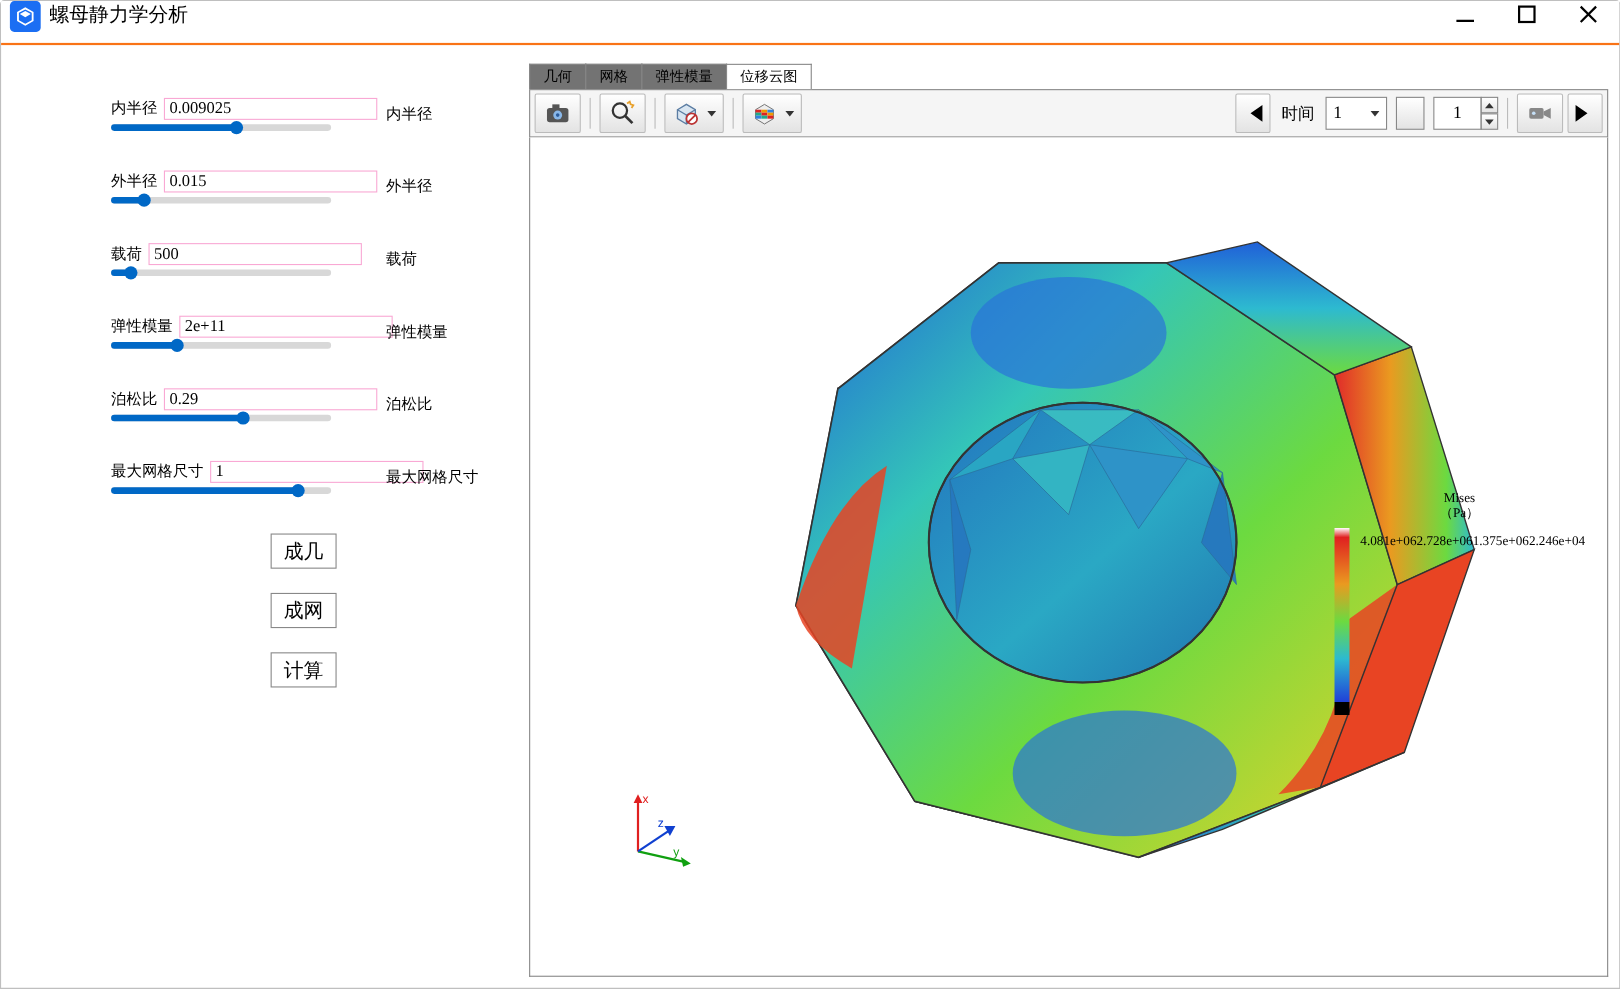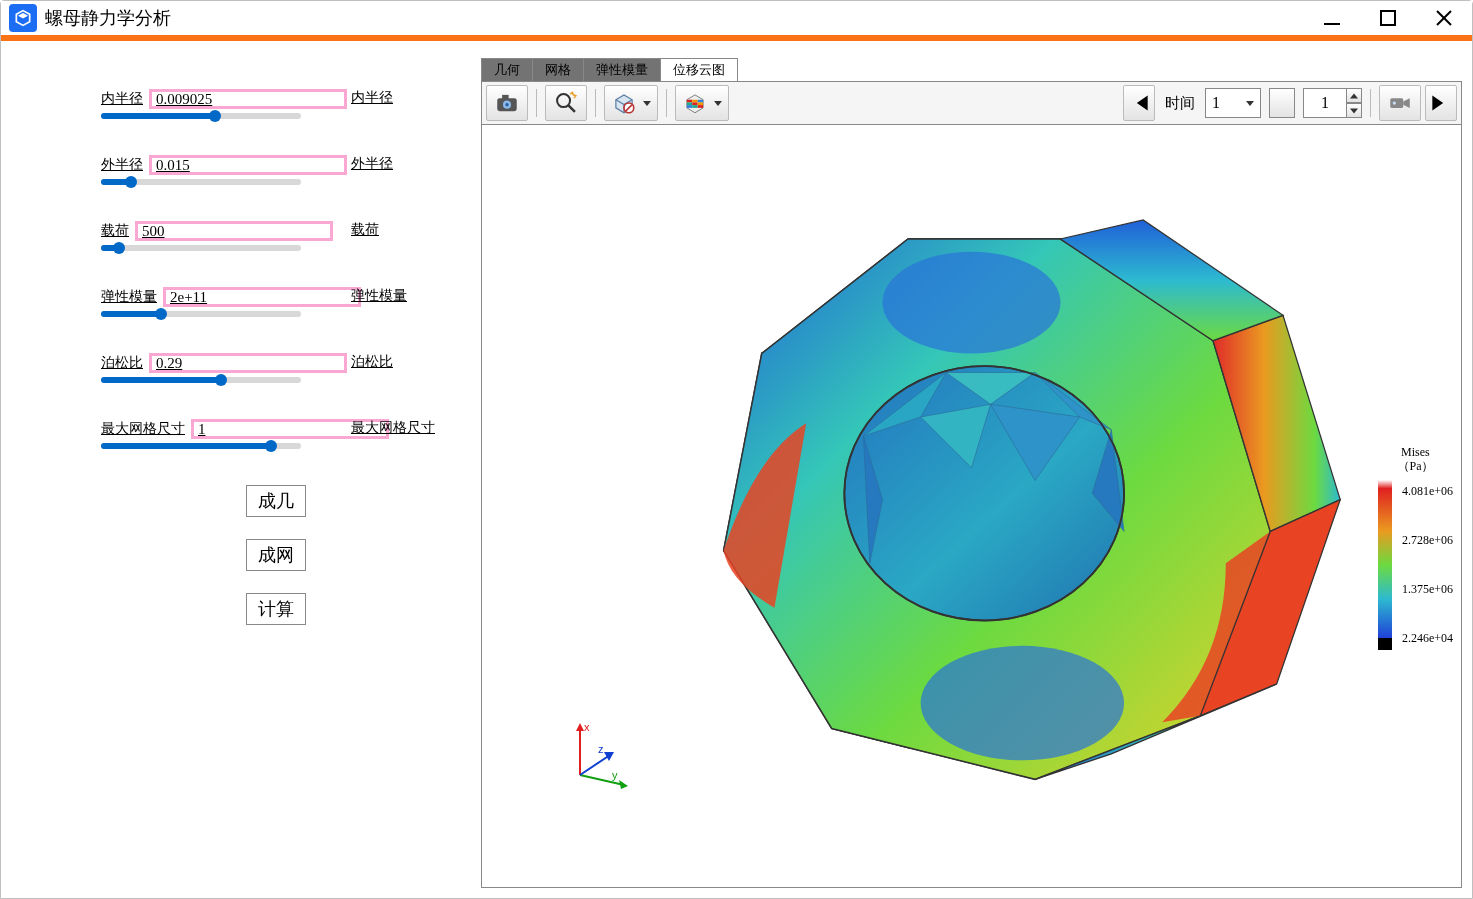--- a/index.html
+++ b/index.html
@@ -1,54 +1,54 @@
 <!DOCTYPE html>
 <html><head>
 <meta charset="utf-8">
 <style>
   * { box-sizing: border-box; }
   html, body { margin:0; padding:0; font-family: "Microsoft YaHei", Arial, sans-serif; background:#fff; }
   .window { width:1473px; height:899px; border:1px solid #bfbfbf; border-radius:4px 4px 0 0; display:flex; flex-direction:column; position:relative; }
-  .titlebar { height:40px; display:flex; align-items:center; padding:0 8px; background:#fff; border-bottom:6px solid #f97316; }
+  .titlebar { height:40px; display:flex; padding:0 8px; background:#fff; border-bottom:2px solid #f97316; }
   .titlebar .icon { width:28px; height:28px; background:#1b6ef3; border-radius:4px; display:flex; align-items:center; justify-content:center; margin-right:8px; flex:0 0 auto; }
   .titlebar .icon svg { width:20px; height:20px; fill:#fff; }
   .titlebar .title { font-size:18px; color:#000; flex:1; }
   .titlebar .win-btns { display:flex; gap:32px; padding-right:8px; }
   .win-btn { width:24px; height:24px; display:flex; align-items:center; justify-content:center; cursor:pointer; }
   .win-btn svg { width:100%; height:100%; stroke:#000; fill:none; stroke-width:1; }
   .content { flex:1; display:flex; padding:18px 10px 10px 10px; }
   .sidebar { width:470px; flex:0 0 auto; padding:30px 30px 10px 90px; }
-  .param-row { display:flex; align-items:flex-start; margin-bottom:36px;text-decoration:underline; }
+  .param-row { display:flex; align-items:center; margin-bottom:36px; }
   .param-col { display:flex; flex-direction:column; width:200px; }
   .param-top { display:flex; align-items:center; }
   .param-label { font-size:14px; color:#000; margin-right:6px; white-space:nowrap; }
-  .param-input { flex:1; height:20px; border:3px solid #f9a8d4; padding:0 4px; font-size:15px; font-family:serif; background:#fff; }
+  .param-input { flex:1; height:20px; border:1px solid #f9a8d4; padding:0 4px; font-size:15px; font-family:serif; background:#fff; }
   .param-slider { height:6px; background:#d8d8d8; border-radius:3px; margin-top:4px; position:relative; }
   .param-slider .fill { position:absolute; left:0; top:0; bottom:0; background:#0068c6; border-radius:3px; }
   .param-slider .thumb { position:absolute; top:50%; width:12px; height:12px; background:#0068c6; border-radius:50%; transform:translate(-50%,-50%); }
   .param-desc { font-size:14px; color:#000; margin-left:50px; white-space:nowrap; }
   .btn-stack { display:flex; flex-direction:column; align-items:center; gap:22px; margin-top:30px; }
   .btn { border:1px solid #888; background:#fff; font-size:18px; padding:3px 4px; cursor:pointer; width:60px; text-align:center; overflow:hidden; white-space:nowrap; font-family:serif; }
   .viewer-area { flex:1; display:flex; flex-direction:column; }
   .tabbar { display:flex; align-items:flex-end; height:22px; font-size:13px; }
   .tab { padding:2px 12px; border:1px solid #888; border-bottom:none; margin-right:-1px; background:#737373; cursor:pointer; }
   .tab.active { background:#fff; position:relative; z-index:2; }
   .toolbar { border:1px solid #888; background:#f5f5f5; height:44px; display:flex; align-items:center; padding:0 4px; gap:4px; }
   .tool-btn { height:36px; min-width:42px; display:flex; align-items:center; justify-content:center; border:1px solid transparent; background:linear-gradient(#fff,#e3e3e3); border:1px solid #bbb; border-radius:2px; cursor:pointer; padding:0 6px; }
   .tool-sep { width:1px; height:28px; background:#bbb; margin:0 4px; }
   .tool-btn svg { width:26px; height:26px; }
   .drop-caret { width:0; height:0; border-left:4px solid transparent; border-right:4px solid transparent; border-top:5px solid #333; margin-left:6px; }
   .viewer { flex:1; border:1px solid #888; border-top:none; background:#fff; position:relative; overflow:hidden; }
   .triad { position:absolute; left:80px; bottom:90px; }
   .triad svg { width:80px; height:80px; }
-  .legend { position:absolute; right:8px; top:320px; font-size:12px; font-family:serif; }
+  .legend { position:absolute; right:20px; top:320px; font-size:12px; font-family:serif; }
   .legend-title { text-align:center; margin-bottom:6px; line-height:1.2; }
   .legend-bar { display:flex; align-items:stretch; }
   .legend-grad { width:14px; height:170px; }
-  .legend-ticks { display:flex; flex-direction:column; justify-content:space-between; margin-left:10px; height:170px; padding:4px 0;text-align:center; }
+  .legend-ticks { display:flex; justify-content:space-between; margin-left:10px; height:170px; padding:4px 0;text-align:center; }
   .time-label { font-size:15px; margin:0 6px; }
   .time-select { height:30px; width:56px; border:1px solid #888; background:#fff; display:flex; align-items:center; justify-content:space-between; padding:0 6px; }
   .spin { height:30px; width:44px; border:1px solid #888; background:#fff; display:flex; align-items:center; justify-content:center; font-family:serif; }
   .spin-arrows { display:flex; flex-direction:column; margin-left:-1px; }
   .spin-arrow { width:16px; height:15px; border:1px solid #888; background:linear-gradient(#fff,#e3e3e3); display:flex; align-items:center; justify-content:center; }
   .spin-arrow svg { width:8px; height:6px; }
   .spacer { flex:1; }
 </style>
 </head>
 <body>

